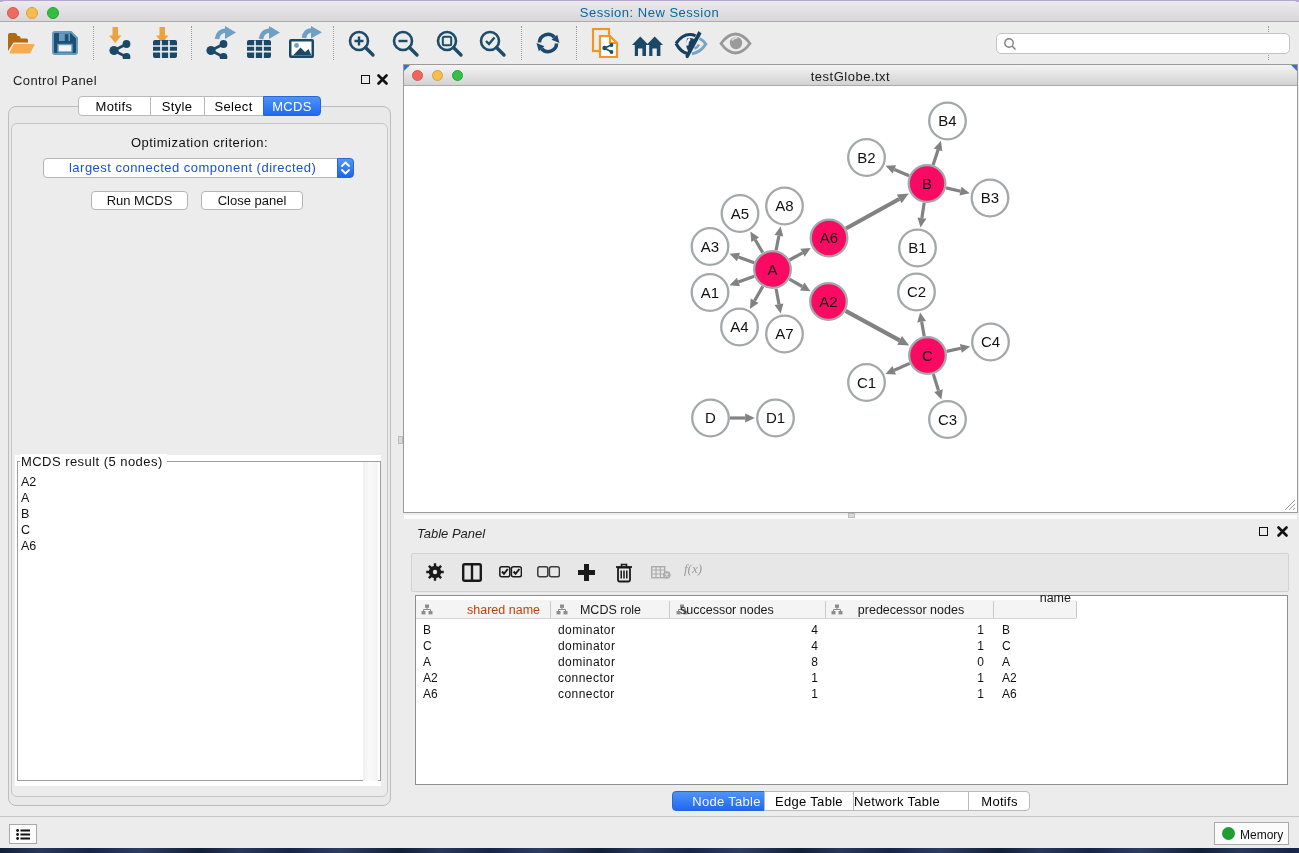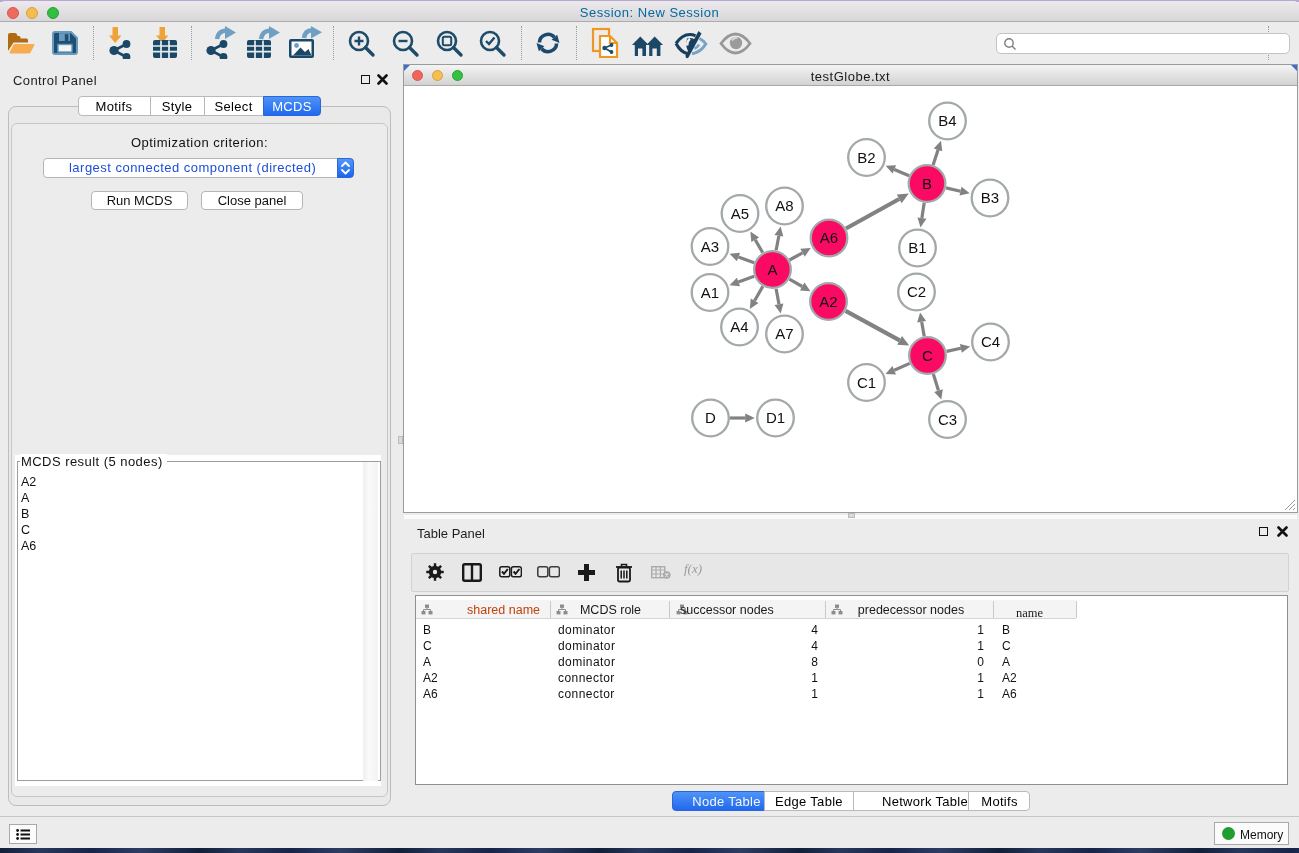--- a/index.html
+++ b/index.html
@@ -281,21 +281,21 @@
 <text x="586" y="116.3" text-anchor="middle" font-size="15" fill="#111">B3</text>
 <text x="513.5" y="166.3" text-anchor="middle" font-size="15" fill="#111">B1</text>
 <text x="512.5" y="210.3" text-anchor="middle" font-size="15" fill="#111">C2</text>
 <text x="586.5" y="260.3" text-anchor="middle" font-size="15" fill="#111">C4</text>
 <text x="462.5" y="300.8" text-anchor="middle" font-size="15" fill="#111">C1</text>
 <text x="543.5" y="337.8" text-anchor="middle" font-size="15" fill="#111">C3</text>
 <text x="306.5" y="336.3" text-anchor="middle" font-size="15" fill="#111">D</text>
 <text x="371.5" y="336.3" text-anchor="middle" font-size="15" fill="#111">D1</text>
 </svg>
 
-<div class="abs" style="left:417px;top:526px;font-size:13px;color:#1e1e1e;">Table Panel</div>
+<div class="abs" style="left:417px;top:526px;font-size:13px;color:#1e1e1e;font-style:italic;">Table Panel</div>
 <div class="abs" style="left:1259px;top:527px;width:9px;height:9px;border:1.5px solid #111;"></div>
 <svg class="ic" style="left:1277px;top:526px;" width="11" height="11" viewBox="0 0 11 11">
  <path d="M1.5 1.5 L9.5 9.5 M9.5 1.5 L1.5 9.5" stroke="#111" stroke-width="2.6" stroke-linecap="round"></path>
 </svg>
 
 <div class="abs" style="left:411px;top:553px;width:878px;height:39px;background:#e7e7e7;border:1px solid #d2d2d2;border-radius:2px;"></div>
 
 <svg class="ic" style="left:426px;top:563px;" width="18" height="18" viewBox="0 0 18 18">
  <path d="M15.07 7.74 L17.72 7.83 L17.72 10.17 L15.07 10.26 L14.18 12.40 L16.00 14.34 L14.34 16.00 L12.40 14.18 L10.26 15.07 L10.17 17.72 L7.83 17.72 L7.74 15.07 L5.60 14.18 L3.66 16.00 L2.00 14.34 L3.82 12.40 L2.93 10.26 L0.28 10.17 L0.28 7.83 L2.93 7.74 L3.82 5.60 L2.00 3.66 L3.66 2.00 L5.60 3.82 L7.74 2.93 L7.83 0.28 L10.17 0.28 L10.26 2.93 L12.40 3.82 L14.34 2.00 L16.00 3.66 L14.18 5.60 Z" fill="#1a1a1a"></path>
  <circle cx="9" cy="9" r="5.6" fill="#1a1a1a"></circle>
@@ -370,36 +370,36 @@
  <rect x="4" y="0.5" width="4" height="3.4" fill="#8d8d8d"></rect>
  <rect x="0.5" y="7" width="4" height="3.4" fill="#8d8d8d"></rect>
  <rect x="7.5" y="7" width="4" height="3.4" fill="#8d8d8d"></rect>
  <path d="M6 4 L6 5.5 M2.5 7 L2.5 5.5 L9.5 5.5 L9.5 7" fill="none" stroke="#8d8d8d" stroke-width="1"></path>
 </svg>
 
 <div class="abs" style="left:427px;top:603px;width:113px;text-align:right;font-size:12.5px;color:#c2410c;">shared name</div>
 <div class="abs" style="left:561px;top:603px;width:99px;text-align:center;font-size:12.5px;color:#1a1a1a;">MCDS role</div>
 <div class="abs" style="left:680px;top:603px;width:135px;font-size:12.5px;color:#1a1a1a;">successor nodes</div>
 <div class="abs" style="left:837px;top:603px;width:148px;text-align:center;font-size:12.5px;color:#1a1a1a;">predecessor nodes</div>
-<div class="abs" style="left:988px;top:606px;width:83px;text-align:center;font-size:12.5px;color:#1a1a1a;font-family:Liberation Serif, serif;">name</div>
+<div class="abs" style="left:988px;top:591px;width:83px;text-align:right;font-size:12.5px;color:#1a1a1a;">name</div>
 
 <div class="abs" style="left:423px;top:622px;font-size:12px;color:#111;line-height:16px;">B<br>C<br>A<br>A2<br>A6</div>
 <div class="abs" style="left:558px;top:622px;font-size:12px;letter-spacing:0.45px;color:#111;line-height:16px;">dominator<br>dominator<br>dominator<br>connector<br>connector</div>
 <div class="abs" style="left:718px;top:622px;width:100px;text-align:right;font-size:12px;color:#111;line-height:16px;">4<br>4<br>8<br>1<br>1</div>
 <div class="abs" style="left:884px;top:622px;width:100px;text-align:right;font-size:12px;color:#111;line-height:16px;">1<br>1<br>0<br>1<br>1</div>
 <div class="abs" style="left:1002px;top:622px;font-size:12px;color:#111;line-height:16px;">B<br>C<br>A<br>A2<br>A6</div>
 
 <div class="abs" style="left:672px;top:791px;width:358px;height:20px;background:#fff;border:1px solid #b9b9b9;border-radius:4px;"></div>
 <div class="abs" style="left:672px;top:791px;width:93px;height:20px;background:linear-gradient(#4f94f8,#2068ef);border:1px solid #2a66d8;border-radius:4px 0 0 4px;"></div>
 <div class="abs" style="left:764px;top:791px;width:1px;height:20px;background:#b9b9b9;"></div>
 <div class="abs" style="left:853px;top:791px;width:1px;height:20px;background:#b9b9b9;"></div>
 <div class="abs" style="left:968px;top:791px;width:1px;height:20px;background:#b9b9b9;"></div>
 <div class="abs" style="left:672px;top:794px;width:93px;text-align:center;font-size:13px;letter-spacing:0.3px;color:#f3f6fb;margin-left:8px;">Node Table</div>
 <div class="abs" style="left:765px;top:794px;width:88px;text-align:center;font-size:13px;letter-spacing:0.3px;color:#000;">Edge Table</div>
-<div class="abs" style="left:854px;top:794px;width:114px;text-align:right;font-size:13px;letter-spacing:0.3px;color:#000;">Network Table</div>
+<div class="abs" style="left:854px;top:794px;width:114px;text-align:left;font-size:13px;letter-spacing:0.3px;color:#000;">Network Table</div>
 <div class="abs" style="left:969px;top:794px;width:61px;text-align:center;font-size:13px;letter-spacing:0.3px;color:#000;">Motifs</div>
 
 <div class="abs" style="left:0;top:816px;width:1299px;height:1px;background:#c6c6c6;"></div>
 <div class="abs" style="left:9px;top:824px;width:28px;height:20px;background:#fcfcfc;border:1px solid #a9a9a9;"></div>
 <svg class="ic" style="left:16px;top:829px;" width="14" height="11" viewBox="0 0 14 11">
  <circle cx="1.6" cy="1.5" r="1.4" fill="#111"></circle>
  <circle cx="1.6" cy="5.5" r="1.4" fill="#111"></circle>
  <circle cx="1.6" cy="9.5" r="1.4" fill="#111"></circle>
  <path d="M4.5 1.5 L14 1.5 M4.5 5.5 L14 5.5 M4.5 9.5 L14 9.5" stroke="#111" stroke-width="2.2"></path>
 </svg>

